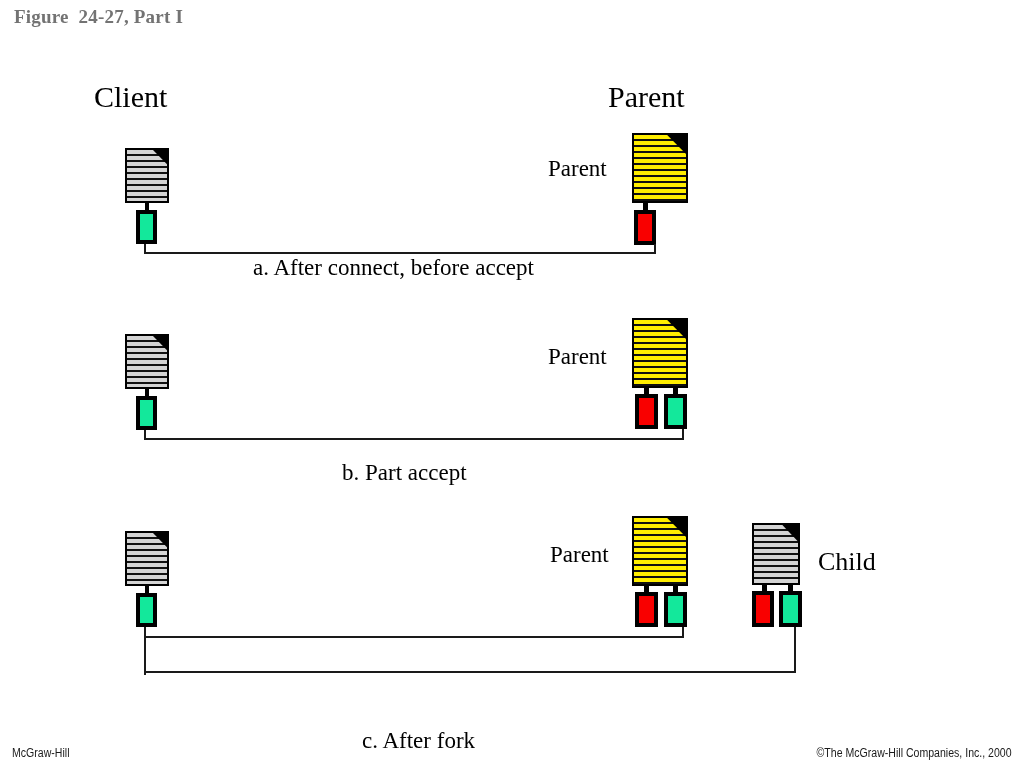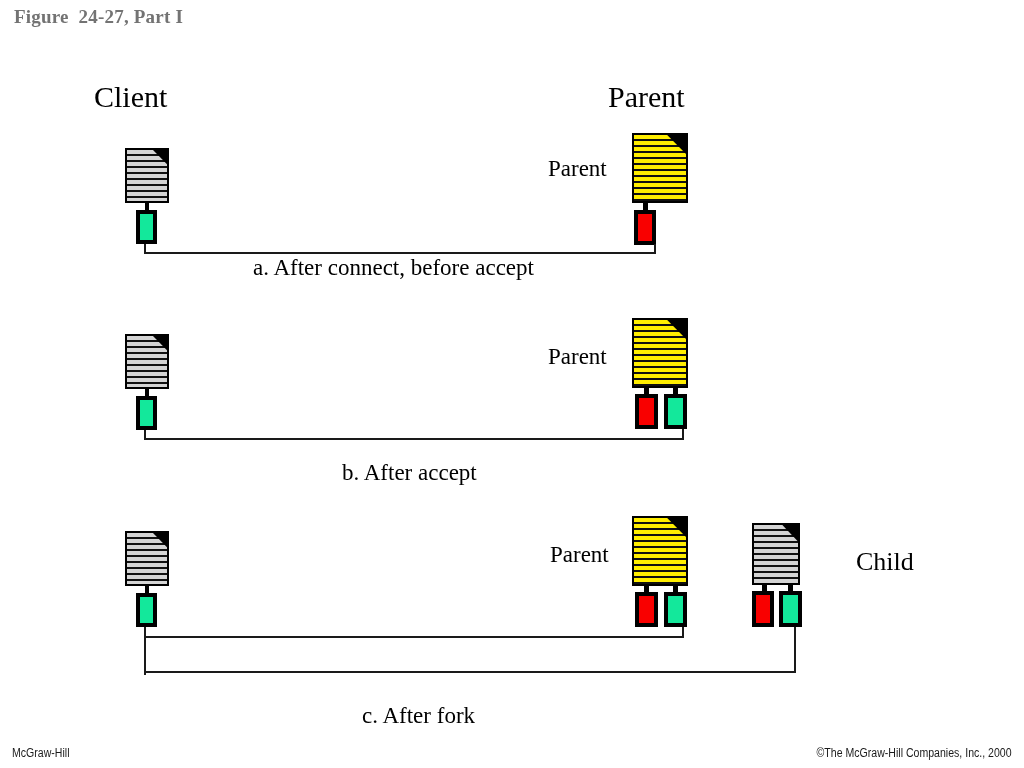--- a/index.html
+++ b/index.html
@@ -201,21 +201,21 @@
     </div>
     <div class="stem" style="left:644px; top:388px; width:5px; height:8px;"></div>
     <div class="stem" style="left:673px; top:388px; width:5px; height:8px;"></div>
     <div class="socket red" style="left:635px; top:394px; width:23px; height:35px;"></div>
     <div class="socket green" style="left:664px; top:394px; width:23px; height:35px;"></div>
 
     <div class="wire" style="left:144px; top:430px; width:2px; height:10px;"></div>
     <div class="wire" style="left:144px; top:438px; width:540px; height:2px;"></div>
     <div class="wire" style="left:682px; top:429px; width:2px; height:11px;"></div>
 
-    <div class="caption" style="left:342px; top:461px;">b. After accept</div>
+    <div class="caption" style="left:342px; top:461px;">b. Part accept</div>
   </div>
 
   <div>
 
     <div class="doc gray" style="left:125px; top:531px; width:44px; height:55px;">
       <div class="doc-body">
         <div class="doc-lines"></div>
         <div class="doc-fold"></div>
       </div>
     </div>
@@ -233,32 +233,32 @@
     <div class="stem" style="left:673px; top:586px; width:5px; height:8px;"></div>
     <div class="socket red" style="left:635px; top:592px; width:23px; height:35px;"></div>
     <div class="socket green" style="left:664px; top:592px; width:23px; height:35px;"></div>
 
     <div class="doc gray" style="left:752px; top:523px; width:48px; height:62px;">
       <div class="doc-body">
         <div class="doc-lines"></div>
         <div class="doc-fold"></div>
       </div>
     </div>
-    <div class="role-label" style="left:856px; top:549px; font-size:26px;">Child</div>
+    <div class="role-label" style="left:818px; top:549px; font-size:26px;">Child</div>
     <div class="stem" style="left:762px; top:585px; width:5px; height:8px;"></div>
     <div class="stem" style="left:788px; top:585px; width:5px; height:8px;"></div>
     <div class="socket red" style="left:752px; top:591px; width:22px; height:36px;"></div>
     <div class="socket green" style="left:779px; top:591px; width:23px; height:36px;"></div>
 
     <div class="wire" style="left:144px; top:627px; width:2px; height:48px;"></div>
     <div class="wire" style="left:144px; top:636px; width:540px; height:2px;"></div>
     <div class="wire" style="left:682px; top:627px; width:2px; height:11px;"></div>
 
     <div class="wire" style="left:144px; top:671px; width:652px; height:2px;"></div>
     <div class="wire" style="left:794px; top:627px; width:2px; height:46px;"></div>
 
-    <div class="caption" style="left:362px; top:704px;">c. After fork</div>
+    <div class="caption" style="left:362px; top:729px;">c. After fork</div>
   </div>
 
   <div class="footer-text" id="footer-left">McGraw-Hill</div>
   <div class="footer-text" id="footer-right">©The McGraw-Hill Companies, Inc., 2000</div>
 
 </div>
 
 </body></html>

